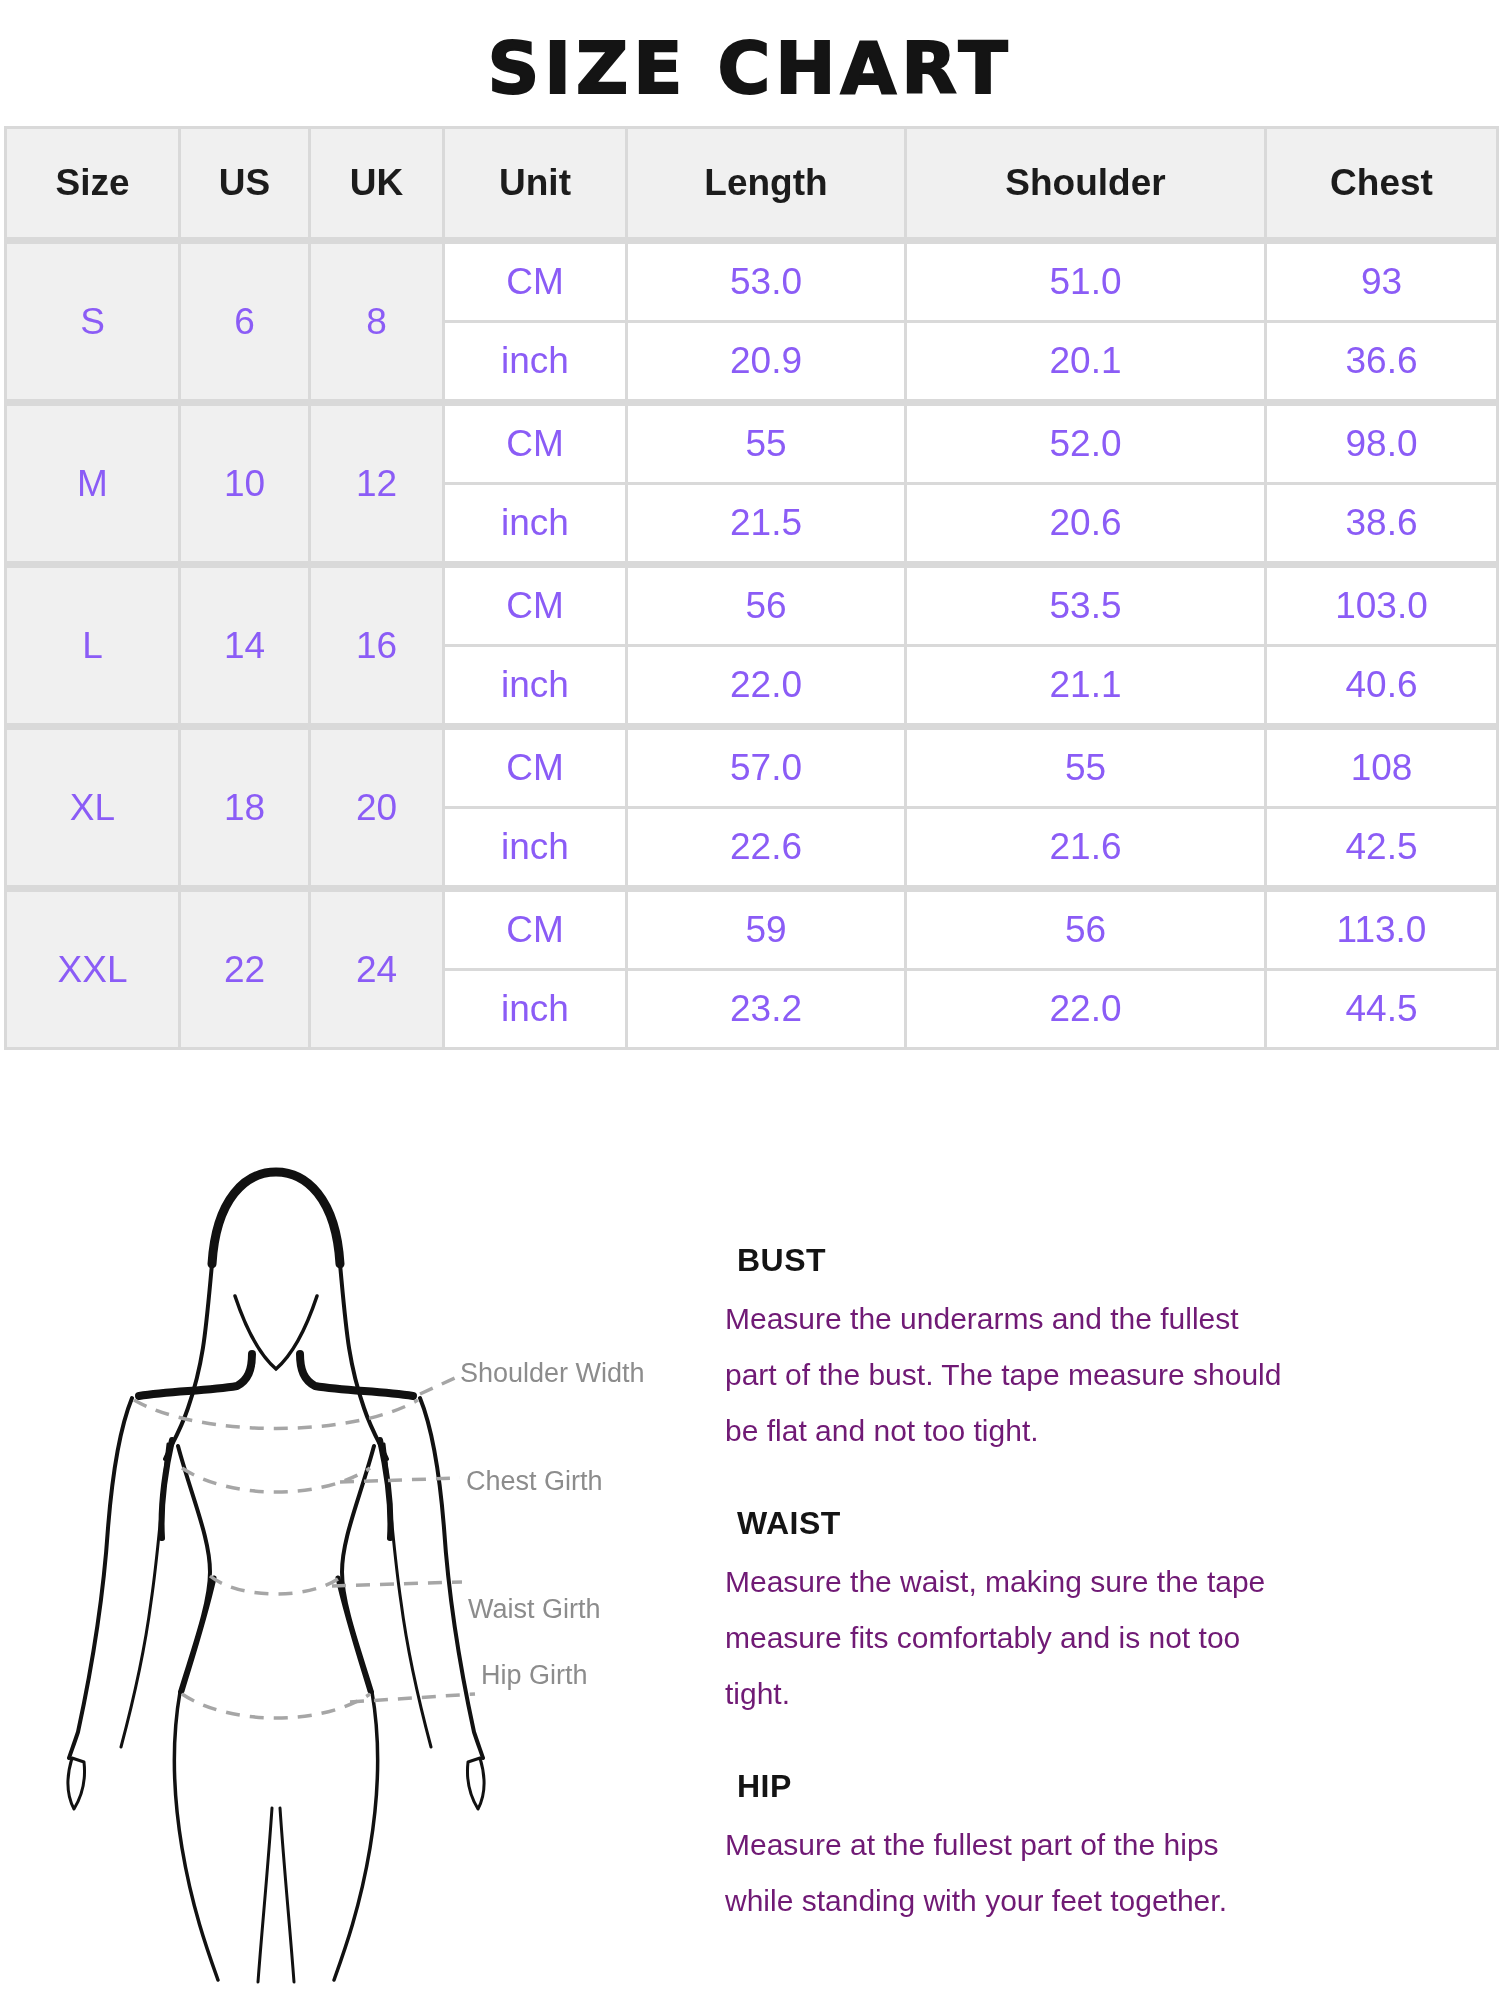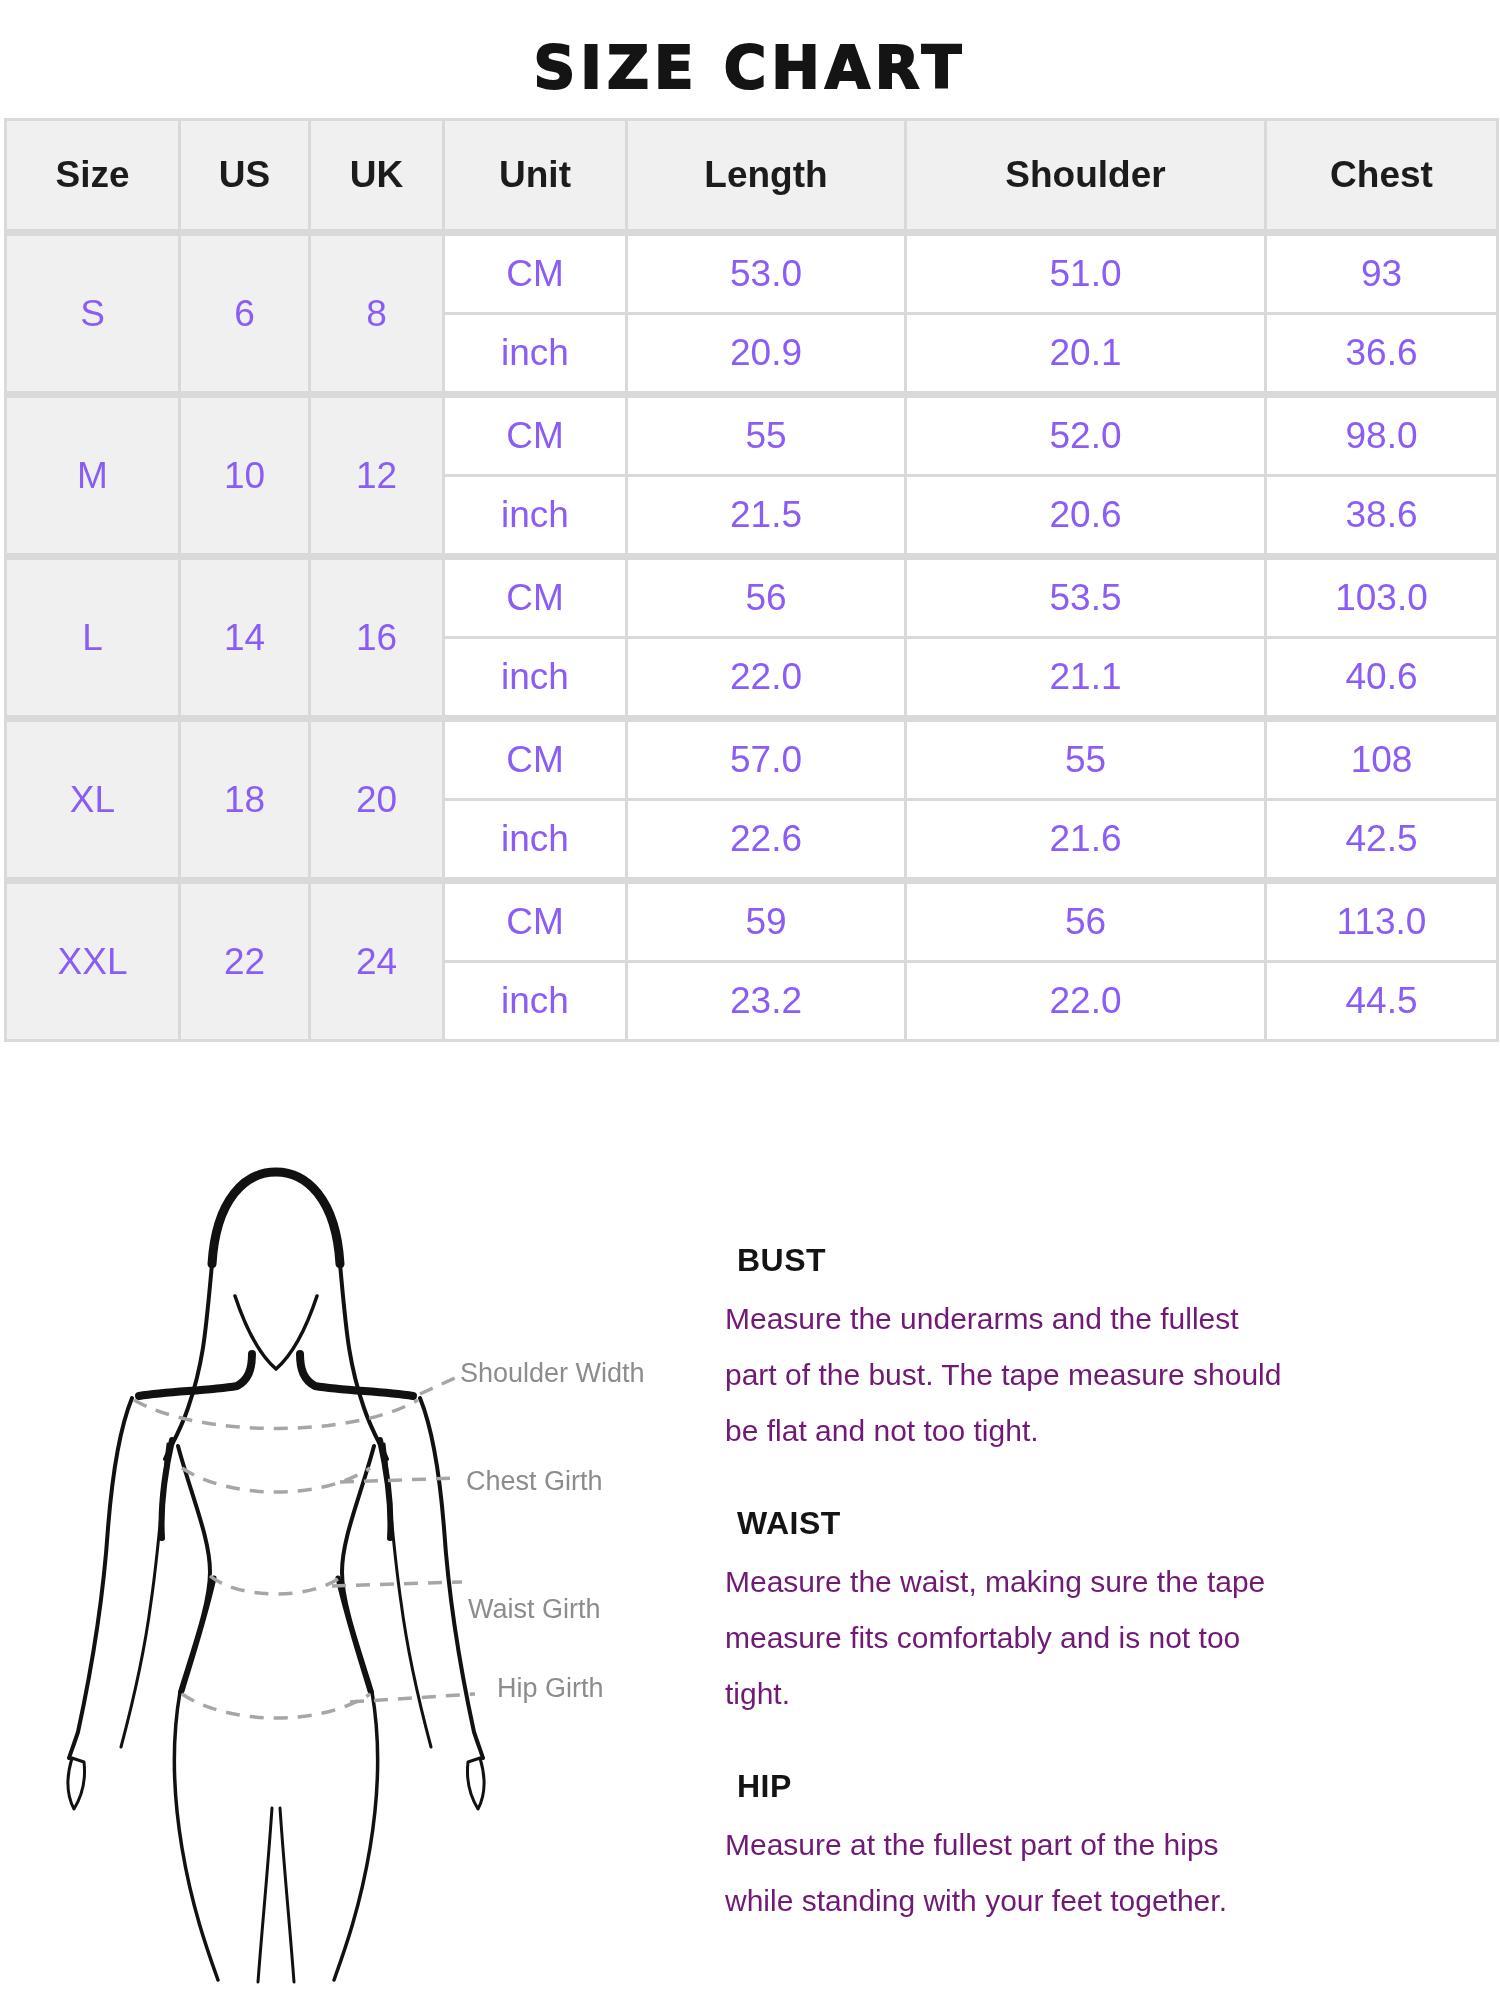--- a/index.html
+++ b/index.html
@@ -2,23 +2,23 @@
 <html><head>
 <meta charset="utf-8">
 <style>
   html,body { margin:0; padding:0; background:#ffffff; }
   .page {
     position:relative; width:1500px; height:2000px; background:#ffffff;
     font-family:"Liberation Sans", sans-serif; overflow:hidden;
   }
   
   .title {
-    padding-top:34px; text-align:center;
+    padding-top:26px; text-align:center;
     font-family:"DejaVu Sans", sans-serif;
-    font-size:58px; font-weight:700; letter-spacing:5px;
+    font-size:72px; font-weight:700; letter-spacing:5px;
     color:#141414; -webkit-text-stroke:2px #141414;
   }
   
   table.size-table {
     border-collapse:collapse; table-layout:fixed;
     width:1492px; margin:16px 4px 0 4px;
   }
   table.size-table th, table.size-table td {
     border:3px solid #d9d9d9; text-align:center; vertical-align:middle;
     padding:0; overflow:hidden;
@@ -36,21 +36,21 @@
   table.size-table th { border-bottom-width:7px;text-align:center; }
   
   .bottom { position:absolute; left:0; top:1146px; width:1500px; height:854px; }
   .figure-svg { position:absolute; left:20px; top:0; }
   .girth-label {
     position:absolute; font-size:27px; color:#8c8c8c; white-space:nowrap;
   }
   .lbl-shoulder { left:460px; top:212px; }
   .lbl-chest    { left:466px; top:320px; }
   .lbl-waist    { left:468px; top:420px;margin-top:28px; }
-  .lbl-hip      { left:481px; top:527px;margin-left:16px; }
+  .lbl-hip      { left:481px; top:514px; }
   .text-col { position:absolute; left:725px; top:0; width:725px; }
   .text-col h3 {
     margin:12px; font-size:32px; font-weight:800; color:#141414;
     letter-spacing:0.5px;
   }
   .text-col p {
     margin:6px 0 0 0; font-size:30px; color:#701a75;
     line-height:56px; white-space:pre-line;
   }
   .h-bust  { margin-top:96px  !important; }

